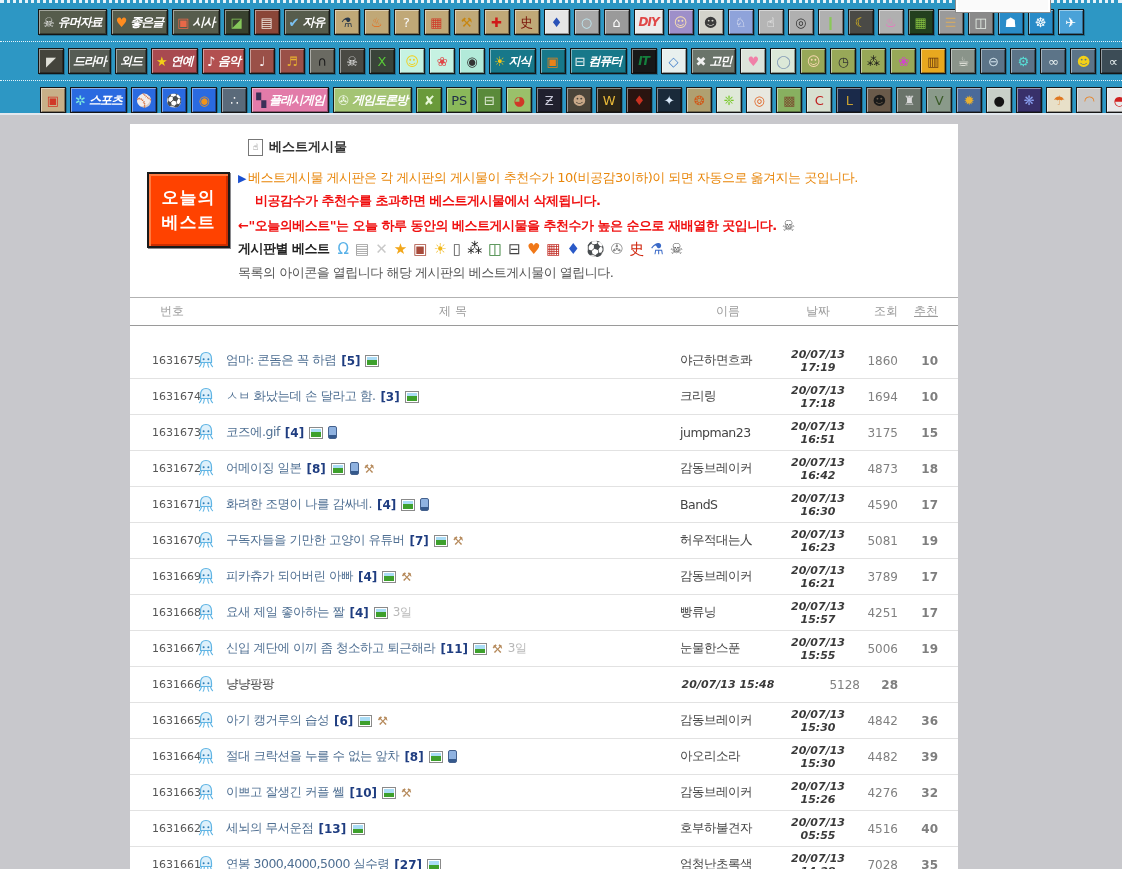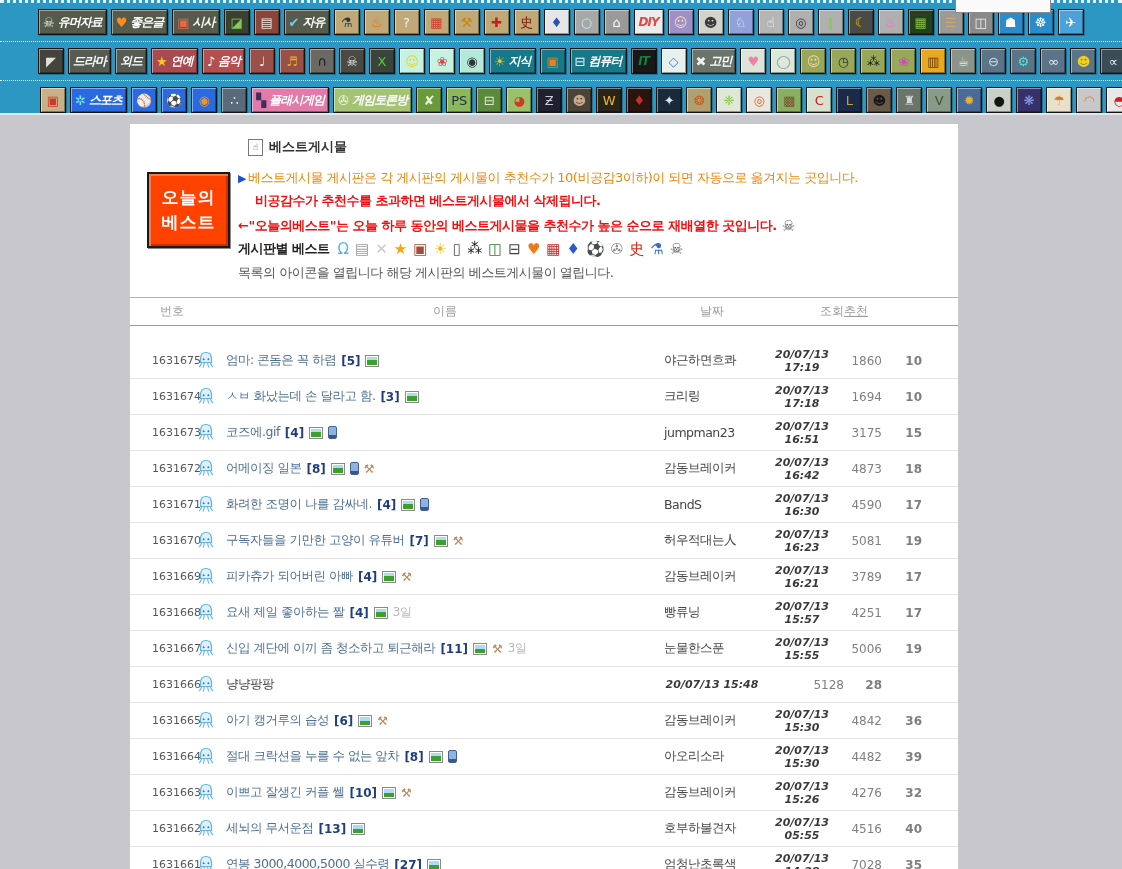--- a/index.html
+++ b/index.html
@@ -38,28 +38,28 @@
 
   
   .today-box{position:absolute;left:17px;top:48px;width:79px;height:72px;background:#ff4200;border:2px solid #1a1a1a;
              box-shadow:inset 2px 2px 0 #ff7a40, inset -2px -2px 0 #cc2e00, 1px 1px 0 #8a8a8e;
              display:flex;flex-direction:column;align-items:center;justify-content:center;cursor:pointer;}
   .today-box span{color:#fff;font-weight:bold;font-size:17px;line-height:1.5;letter-spacing:1px;}
 
   
   .btable{margin-top:15px;}
   .thead,.trow{display:grid;grid-template-columns:44px 30px 1fr 96px 84px 38px 40px;align-items:center;
-               padding-left:22px;padding-right:36px;}
+               padding-left:22px;padding-right:20px;}
   .thead{height:27px;border-top:1px solid #b2b2b2;border-bottom:1px solid #9a9a9a;color:#9a9a9a;font-size:12px;}
   .th-num{text-align:left;padding-left:8px;}
   .th-title{text-align:center;}
   .th-name{text-align:center;}
   .th-date{text-align:center;}
   .th-views{text-align:right;}
-  .th-rec{text-align:left;text-decoration:underline;}
+  .th-rec{text-align:right;text-decoration:underline;}
   .tbody{margin-top:17px;}
   .trow{height:35px;border-bottom:1px solid #e2e2e2;}
   .c-num{font-size:11px;color:#565656;}
   .c-icon{display:flex;align-items:center;cursor:pointer;}
   .c-title-wrap{display:flex;align-items:center;gap:5px;overflow:hidden;white-space:nowrap;}
   .c-title{font-size:12.5px;color:#4f6f92;cursor:pointer;letter-spacing:-0.5px;}
   .c-com{font-size:12px;color:#1f3d80;font-weight:bold;}
   .c-name{font-size:12.5px;color:#444;letter-spacing:-0.5px;cursor:pointer;}
   .c-date{font-size:11px;font-weight:bold;color:#3a3a3a;text-align:center;font-style:italic;}
   .c-views{font-size:12px;color:#808080;text-align:right;}
@@ -518,20 +518,21 @@
             <span class="bicon" style="color: rgb(85, 85, 85);">☠</span>
           </span>
       </div>
 
       <div class="h-line4">목록의 아이콘을 열립니다 해당 게시판의 베스트게시물이 열립니다.</div>
 
       <div class="btable">
         <div class="thead">
           <span class="th-num">번호</span>
           <span></span>
+          <span class="th-title">제 목</span>
           <span class="th-name">이름</span>
           <span class="th-date">날짜</span>
           <span class="th-views">조회</span>
           <span class="th-rec">추천</span>
         </div>
         <div class="tbody">
 
         <div class="trow">
             <span class="c-num">1631675</span>
             <span class="c-icon">

